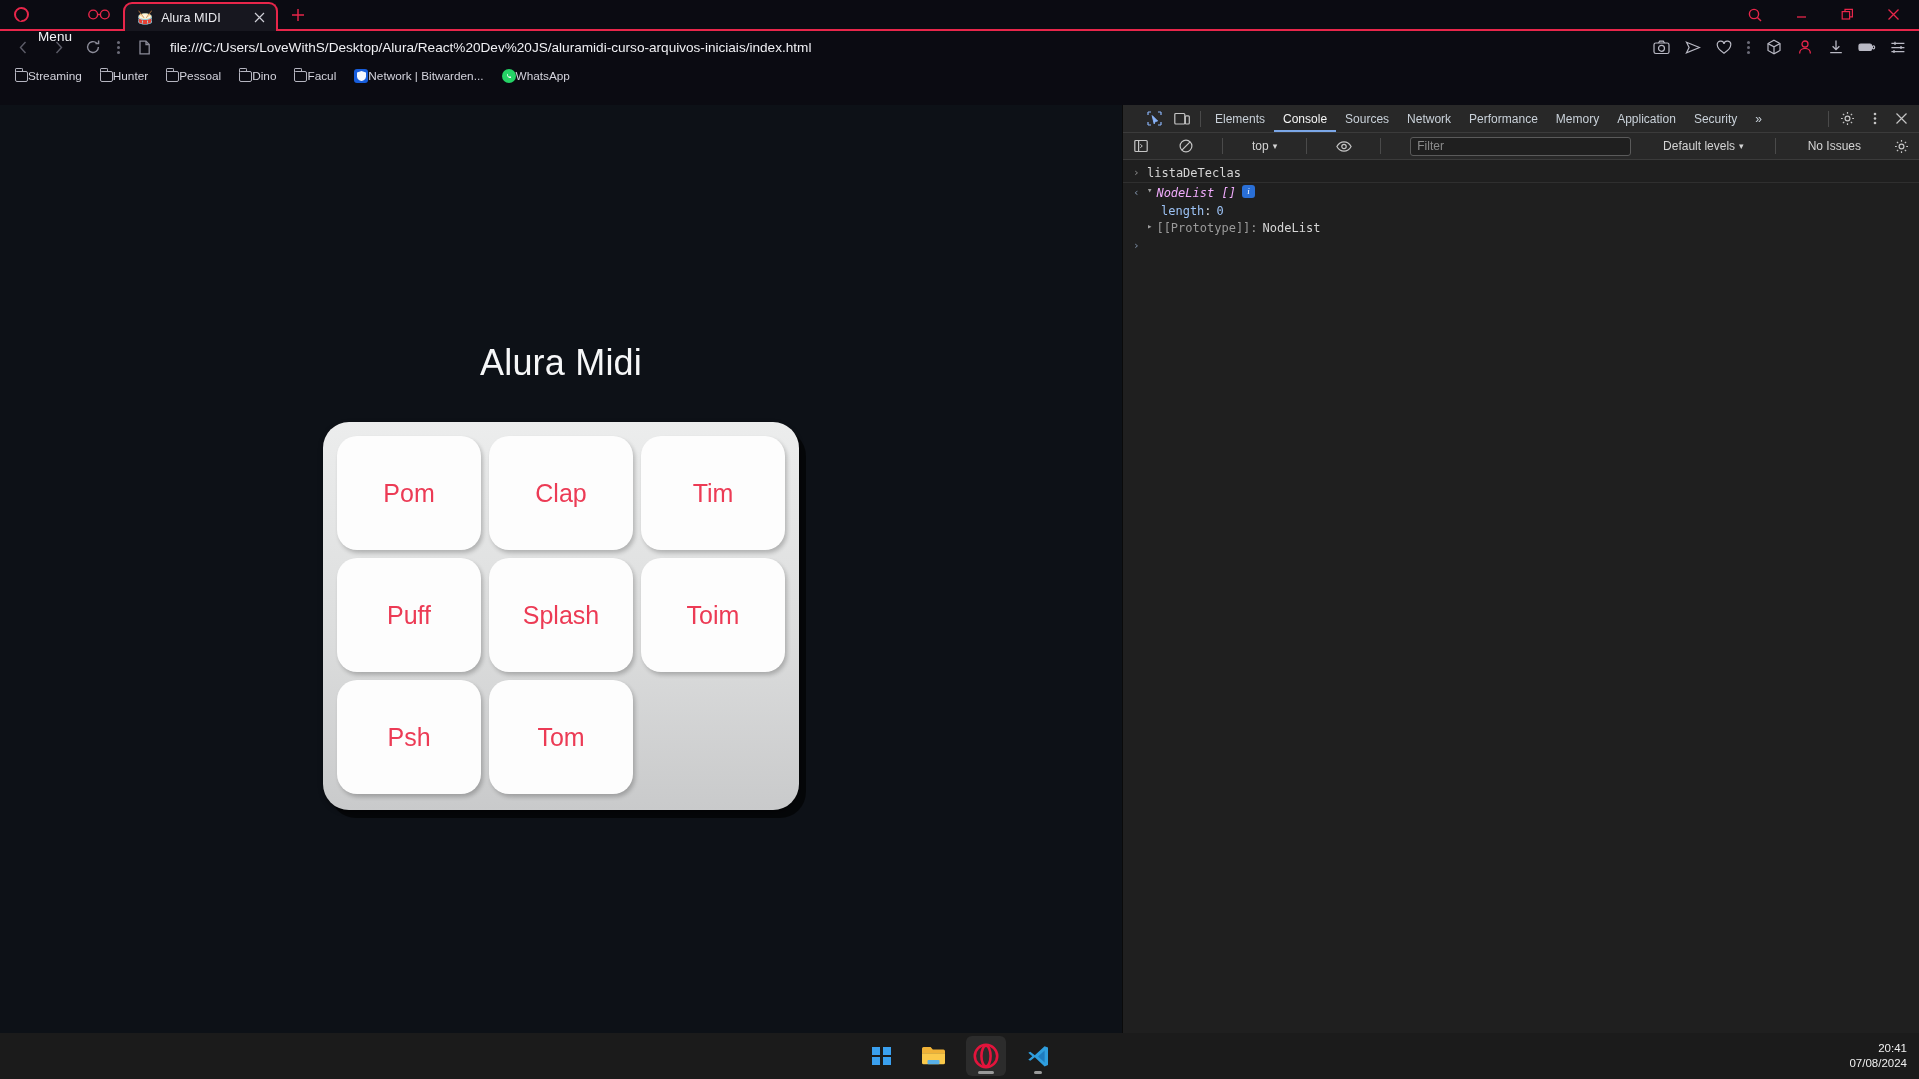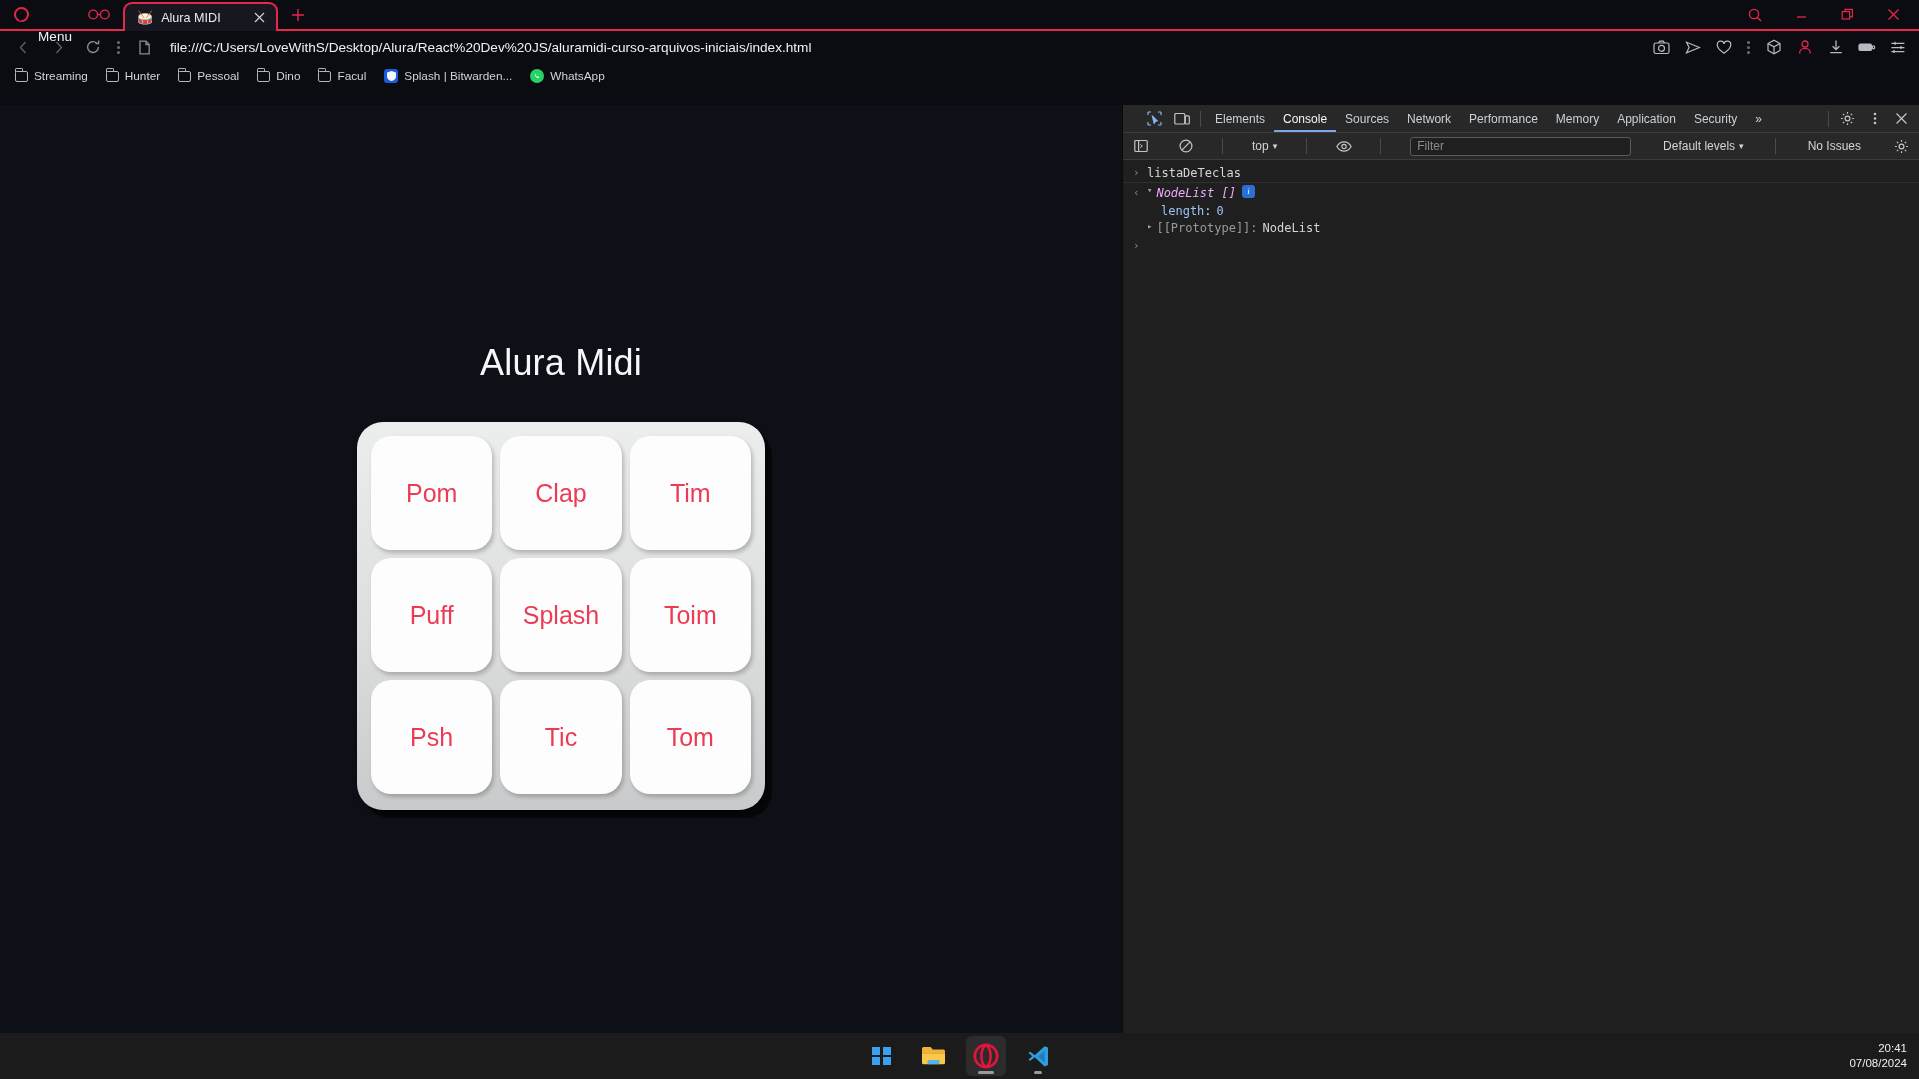--- a/index.html
+++ b/index.html
@@ -122,21 +122,21 @@
     color: #b9b9c4;
   }
   .addr-icon.accent { color: #e8264a; }
 
   
   .bookmarks {
     height: 26px; display: flex; align-items: center;
     gap: 0px; padding-left: 6px; background: #0b0b12;
   }
   .bm {
-    display: flex; align-items: center; gap: 6px;
+    display: flex; align-items: center; 
     padding: 2px 9px; height: 22px;
     color: #d3d3dc; font-size: 11.8px; white-space: nowrap;
   }
   .bm-folder {
     width: 13px; height: 11px; flex: none; position: relative;
     border: 1.2px solid #b5b5c0; border-radius: 1.5px 2px 2px 2px;
   }
   .bm-folder::before {
     content: ""; position: absolute; left: -1.2px; top: -3.6px;
     width: 6px; height: 3px;
@@ -154,21 +154,21 @@
   }
   .page-title {
     text-align: center;
     margin-top: 237px;
     color: #f6f7f8;
     font-size: 36px; font-weight: 400;
     letter-spacing: .2px;
   }
   .keyboard {
     margin: 38px auto 0;
-    width: 408px;
+    width: 476px;
     background: linear-gradient(180deg,#eceded 0%,#dcdddd 55%,#c9cacb 100%);
     border-radius: 26px;
     padding: 14px 14px 16px 14px;
     box-shadow: 7px 8px 0 0 rgba(0,0,0,.62), 0 2px 5px rgba(0,0,0,.4);
     display: grid;
     grid-template-columns: repeat(3,1fr);
     gap: 8px 8px;
   }
   .key {
     height: 114px;
@@ -445,21 +445,21 @@
       <div class="bm">
         <span class="bm-folder"></span>
         <span>Facul</span>
       </div>
       <div class="bm">
         <span class="bm-sq" style="background:#175ddc">
           <svg width="9" height="10" viewBox="0 0 9 10" fill="#fff">
               <path d="M4.5 0L9 1.4v4.1C9 8 6.9 9.4 4.5 10 2.1 9.4 0 8 0 5.5V1.4z" opacity=".95"></path>
             </svg>
         </span>
-        <span>Splash | Bitwarden...</span>
+        <span>Network | Bitwarden...</span>
       </div>
       <div class="bm">
         <span class="bm-sq" style="background:#25d366;border-radius:50%">
           <svg width="10" height="10" viewBox="0 0 10 10" fill="#fff">
               <path d="M3.3 2.4c.2 0 .3 0 .4.3l.4.9c0 .2 0 .3-.1.4l-.3.3c0 .1 0 .2.1.3.3.5.7.9 1.2 1.1.1.1.2.1.3 0l.3-.3c.1-.1.2-.2.4-.1l.9.4c.2.1.3.2.3.4 0 .5-.4.9-.9 1-1.4.2-3.5-1.9-3.3-3.3.1-.5.4-.8.9-.9z"></path>
             </svg>
         </span>
         <span>WhatsApp</span>
       </div>
     </div>
@@ -467,21 +467,20 @@
     <div class="viewport">
       <h1 class="page-title">Alura Midi</h1>
       <div class="keyboard">
         <div class="key">Pom</div>
         <div class="key">Clap</div>
         <div class="key">Tim</div>
         <div class="key">Puff</div>
         <div class="key">Splash</div>
         <div class="key">Toim</div>
         <div class="key">Psh</div>
-        <div class="key">Tic</div>
         <div class="key">Tom</div>
       </div>
     </div>
 
     <div class="devtools">
 
       <div class="dt-tabbar">
         <div class="dt-iconbtn active">
           <svg width="15" height="15" viewBox="0 0 15 15" fill="none" stroke="currentColor" stroke-width="1.2">
             <path d="M1 1h3M11 1h3M1 14h3M11 14h3M1 1v3M14 1v3M1 11v3M14 11v3"></path>

